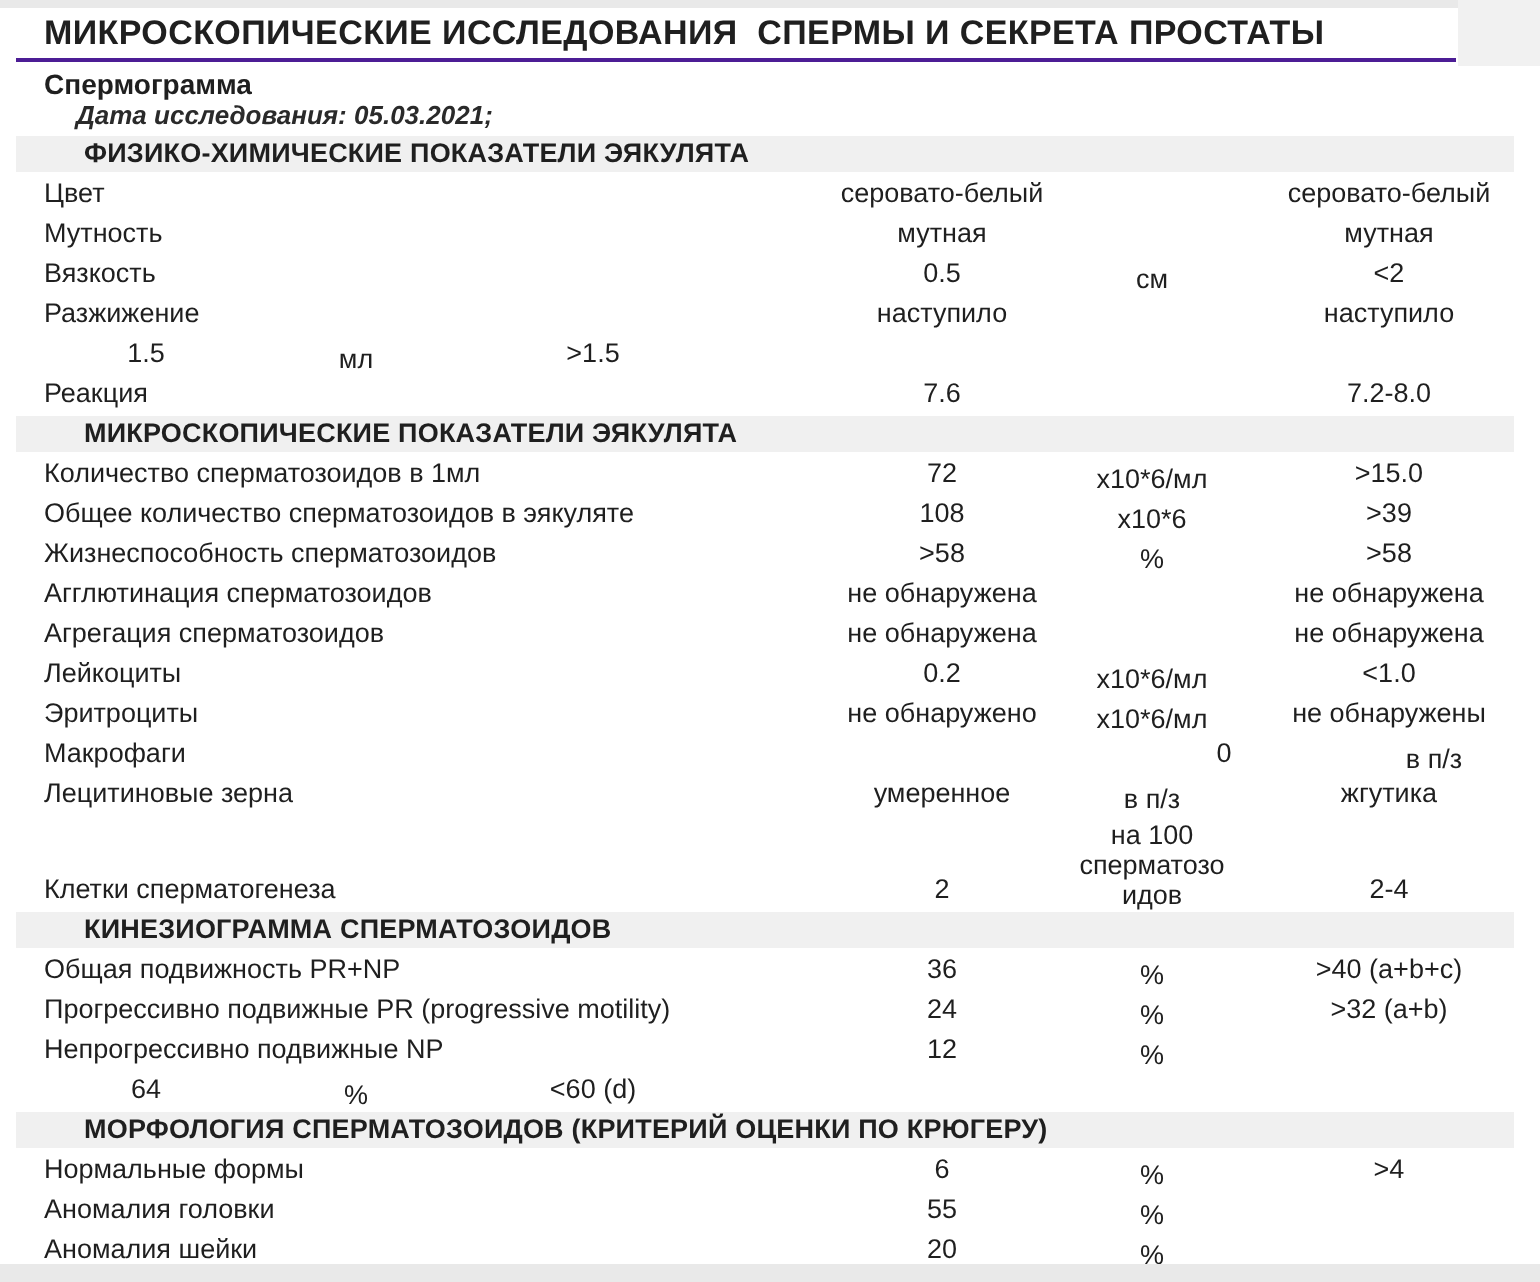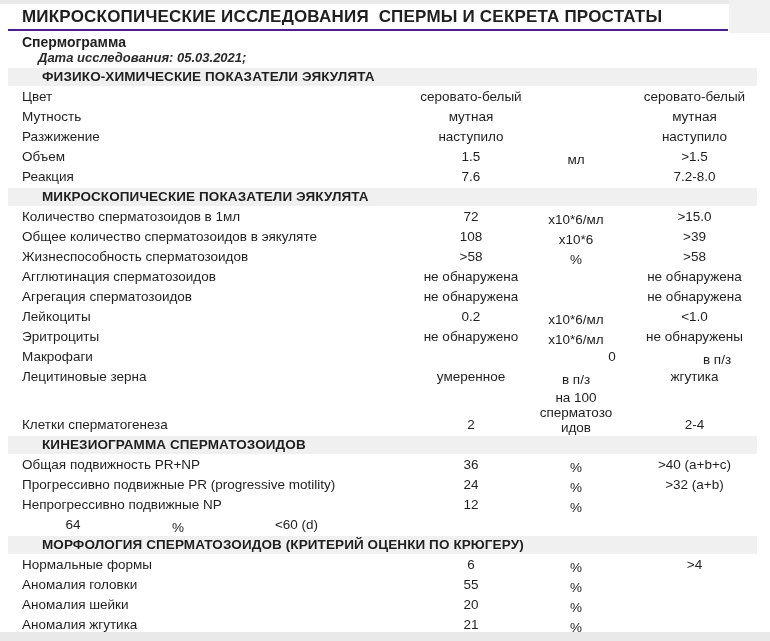--- a/index.html
+++ b/index.html
@@ -106,30 +106,35 @@
     <div class="c-ref">серовато-белый</div>
   </div>
 
   <div class="row">
     <div class="c-label">Мутность</div>
     <div class="c-value">мутная</div>
     <div class="c-unit"></div>
     <div class="c-ref">мутная</div>
   </div>
 
+  <div class="row">
+    <div class="c-label">Вязкость</div>
+    <div class="c-value">0.5</div>
+    <div class="c-unit">см</div>
+    <div class="c-ref">&lt;2</div>
+  </div>
 
   <div class="row">
     <div class="c-label">Разжижение</div>
     <div class="c-value">наступило</div>
     <div class="c-unit"></div>
     <div class="c-ref">наступило</div>
   </div>
 
   <div class="row">
-    <div class="c-label">Объем</div>
     <div class="c-value">1.5</div>
     <div class="c-unit">мл</div>
     <div class="c-ref">&gt;1.5</div>
   </div>
 
   <div class="row">
     <div class="c-label">Реакция</div>
     <div class="c-value">7.6</div>
     <div class="c-unit"></div>
     <div class="c-ref">7.2-8.0</div>

